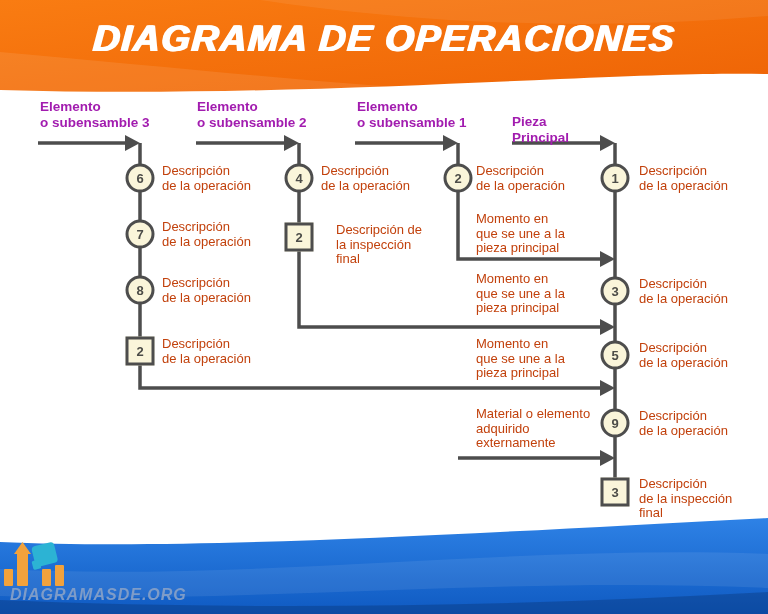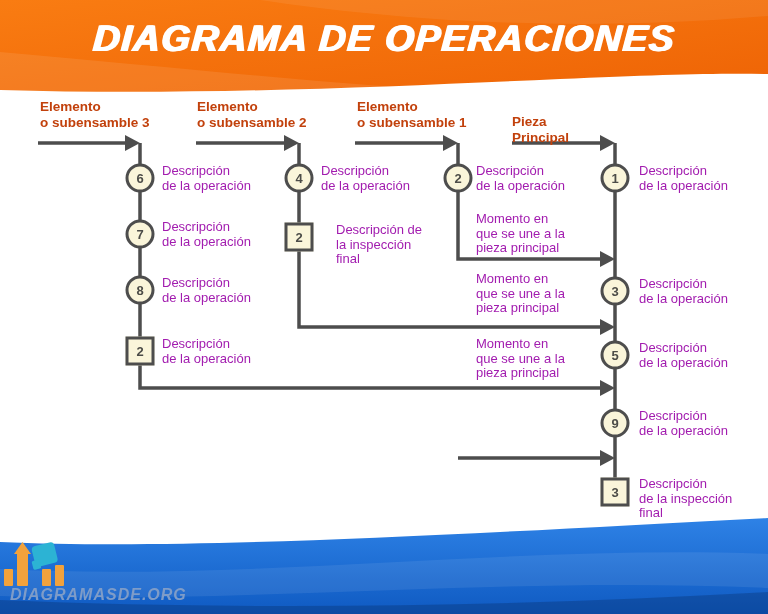--- a/index.html
+++ b/index.html
@@ -16,33 +16,33 @@
     text-align:center;color:#ffffff;
     font-size:37px;font-weight:bold;font-style:italic;
     letter-spacing:1.5px;
     text-shadow:1.3px 0 0 #ffffff,-0.6px 0 0 #ffffff;
     transform:skewX(-4deg);
   }
   
   .lines{position:absolute;top:0;left:0;}
   .colhead{
     position:absolute;font-size:13.5px;line-height:16px;font-weight:bold;
-    color:#c2410c;white-space:pre-line;
+    color:#a21caf;white-space:pre-line;
   }
   .node{
     position:absolute;width:23px;height:23px;
     border:3.5px solid #4d4d4d;background:#faf5da;
     transform:translate(-50%,-50%);
     display:flex;align-items:center;justify-content:center;
   }
   .node.circle{border-radius:50%;}
   .node .num{font-size:13px;font-weight:bold;color:#4c4c48;}
   .nlabel,.jlabel{
     position:absolute;font-size:13px;line-height:14.5px;
-    color:#a21caf;white-space:pre-line;
+    color:#c2410c;white-space:pre-line;
   }
   
   .footer{position:absolute;left:0;bottom:0;width:768px;height:100px;}
   .footer > svg{position:absolute;bottom:0;left:0;display:block;}
   .logo-icon{position:absolute;left:58px;top:27px;}
   .logo-text{
     position:absolute;left:10px;top:72px;
     font-size:16px;font-weight:bold;font-style:italic;
     color:#7e9cc8;letter-spacing:1px;
   }
@@ -177,20 +177,23 @@
 
   <div class="jlabel" style="left:476px;top:212px">Momento en
 que se une a la
 pieza principal</div>
   <div class="jlabel" style="left:476px;top:272px">Momento en
 que se une a la
 pieza principal</div>
   <div class="jlabel" style="left:476px;top:337px">Momento en
 que se une a la
 pieza principal</div>
+  <div class="jlabel" style="left:476px;top:407px">Material o elemento
+adquirido
+externamente</div>
 
   <footer class="footer">
     <svg width="768" height="100" viewBox="0 0 768 100">
       <defs>
         <linearGradient id="bg1" x1="0" y1="0" x2="0" y2="1">
           <stop offset="0" stop-color="#2e82e6"></stop>
           <stop offset="1" stop-color="#0f5ac2"></stop>
         </linearGradient>
       </defs>
       <path d="M0 28 C180 36 430 22 768 4 L768 100 L0 100 Z" fill="url(#bg1)"></path>

